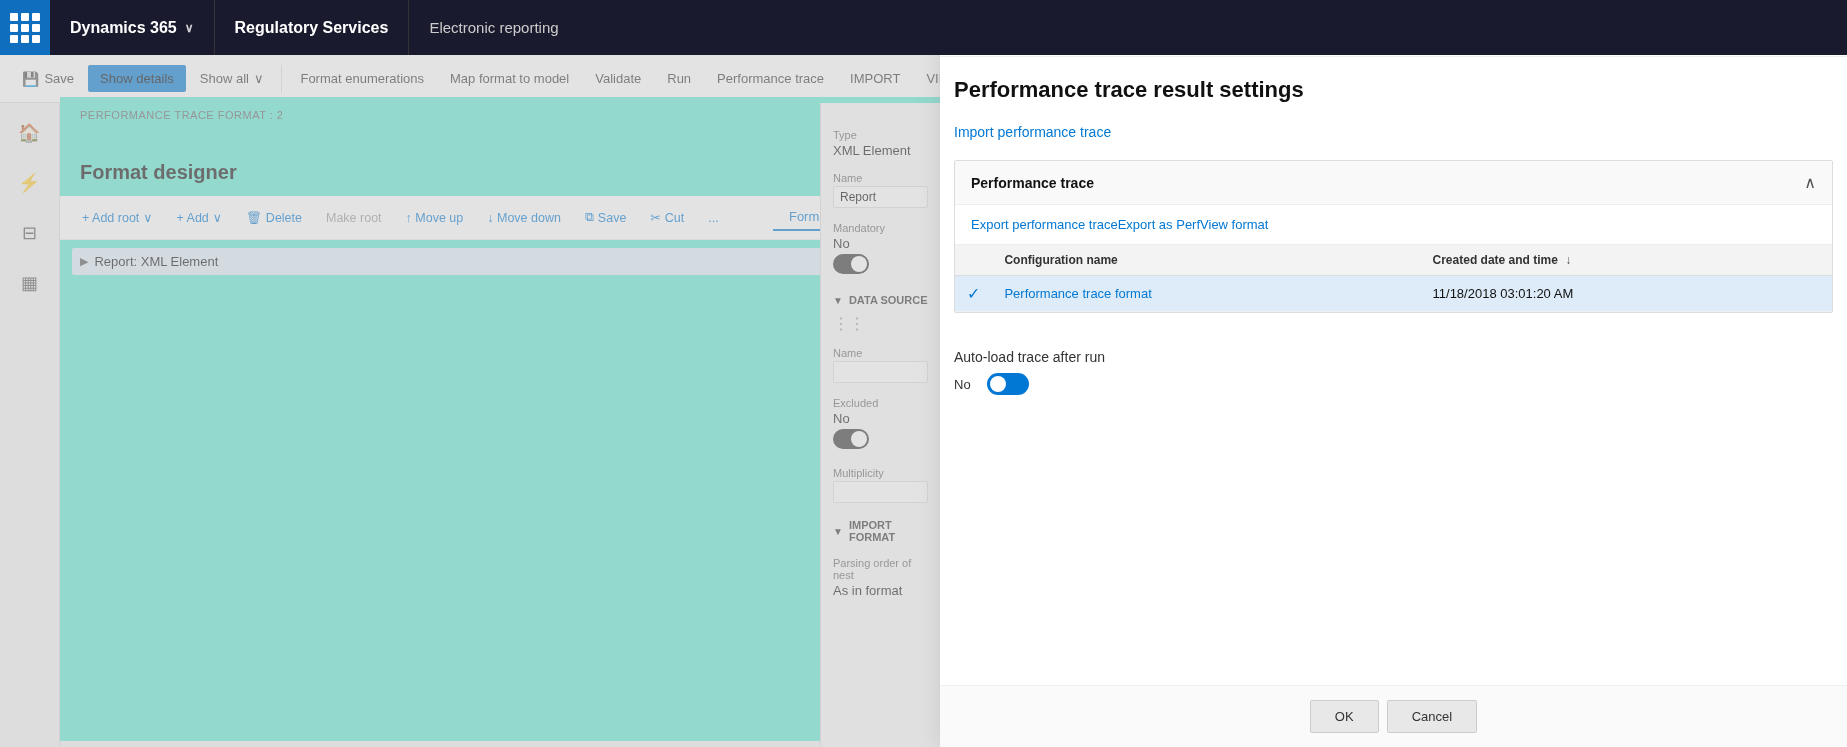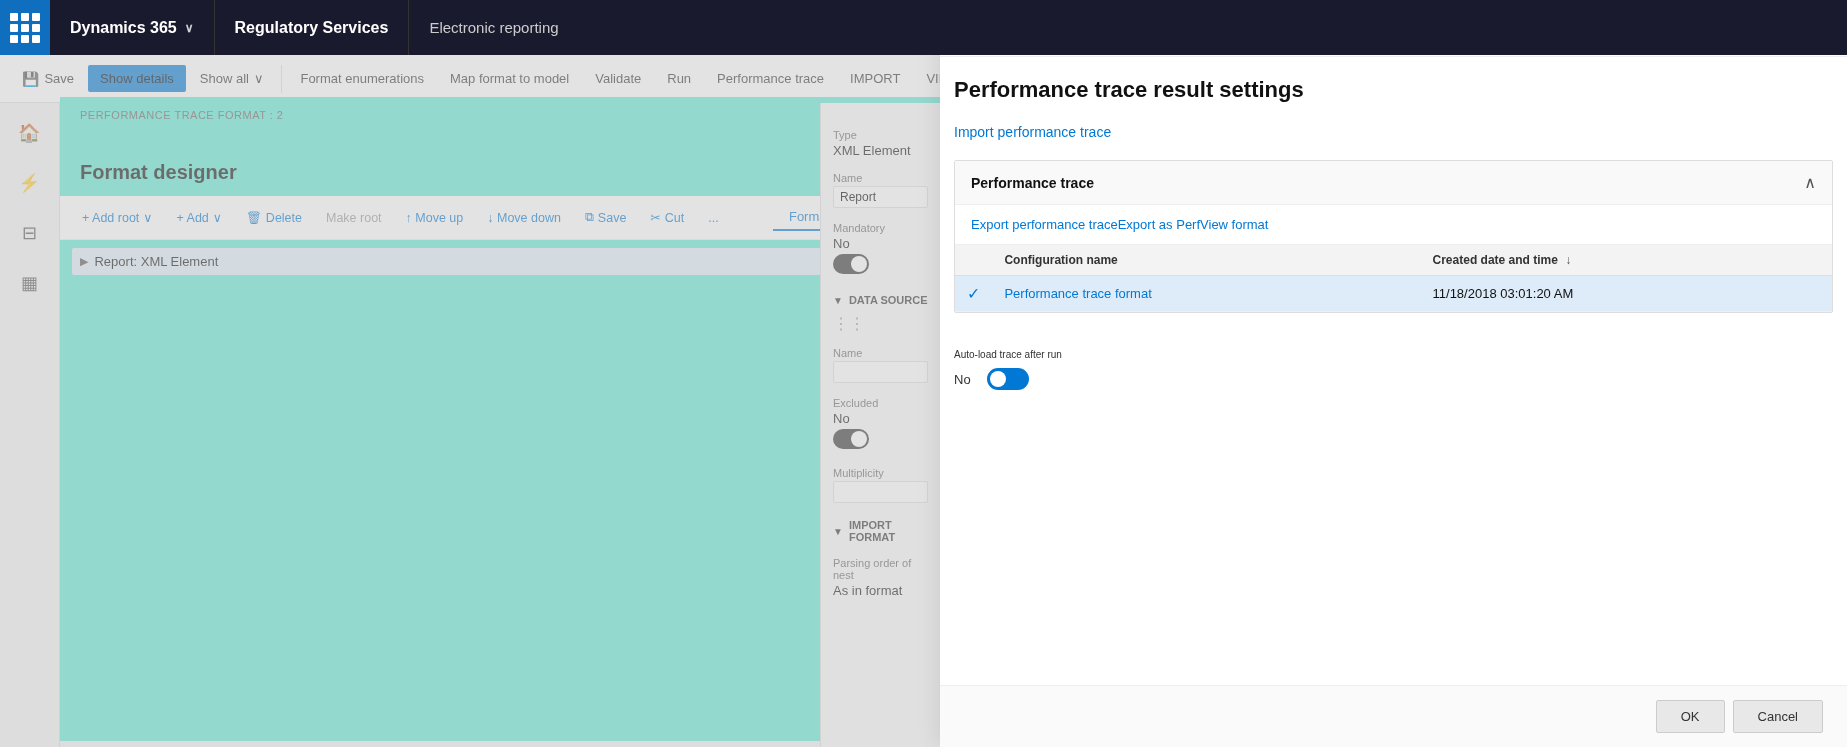--- a/index.html
+++ b/index.html
@@ -324,36 +324,36 @@
     .perf-table tbody tr.selected {
       background: #deecf9;
     }
     .checkmark { color: #0078d4; font-size: 16px; }
     .link-cell { color: #0078d4; cursor: pointer; text-decoration: none; }
     .sort-arrow { margin-left: 4px; color: #555; }
 
     .autoload-area {
       padding: 16px 0;
     }
-    .autoload-label { font-size: 10px; color: #333; margin-bottom: 8px; }
+    .autoload-label { font-size: 14px; color: #333; margin-bottom: 8px; }
     .autoload-row { display: flex; align-items: center; gap: 16px; }
     .autoload-no { font-size: 13px; color: #333; }
     .toggle-blue {
       display: inline-flex; width: 42px; height: 22px;
       background: #0078d4; border-radius: 11px; position: relative;
       cursor: pointer;
       border: 2px solid #0078d4;
     }
     .toggle-blue::after {
       content: ''; position: absolute; top: 1px; left: 1px;
       width: 16px; height: 16px; background: white; border-radius: 50%;
     }
 
     .dialog-footer {
-      display: flex; justify-content: flex-end; gap: 8px;
+      display: flex; justify-content: center; gap: 8px;
       padding: 14px 24px;
       border-top: 1px solid #eee;
       background: #fafafa;
     }
     .footer-btn {
       padding: 8px 24px; font-size: 13px; cursor: pointer;
       border-radius: 2px; border: 1px solid transparent;
     }
     .footer-btn.ok {
       background: #e8e8e8; color: #333; border-color: #ccc;

